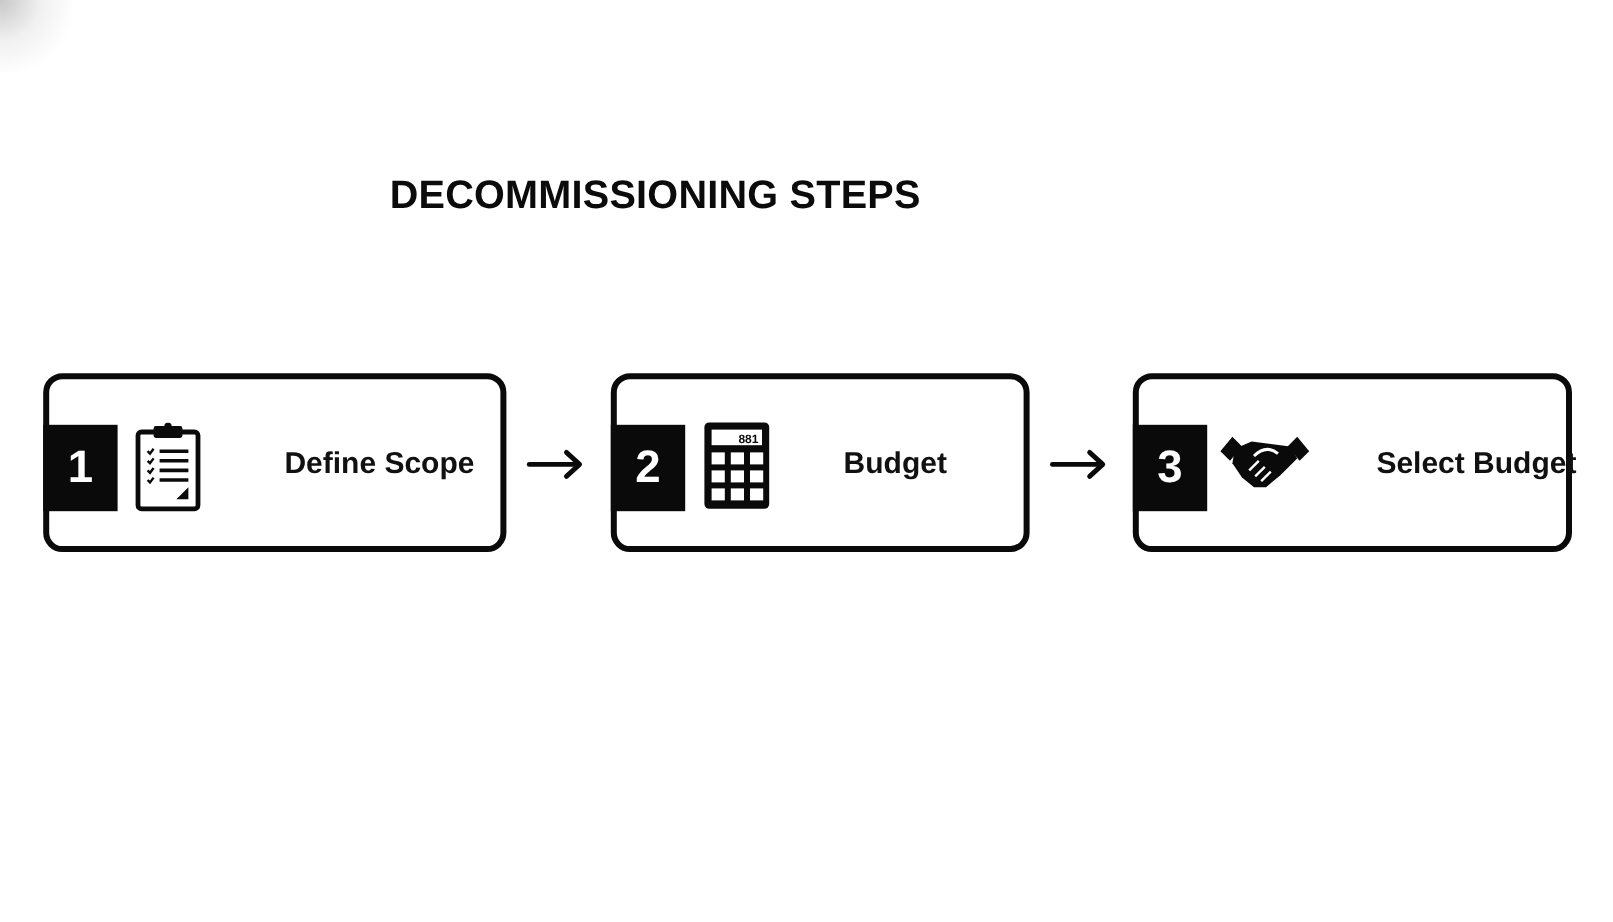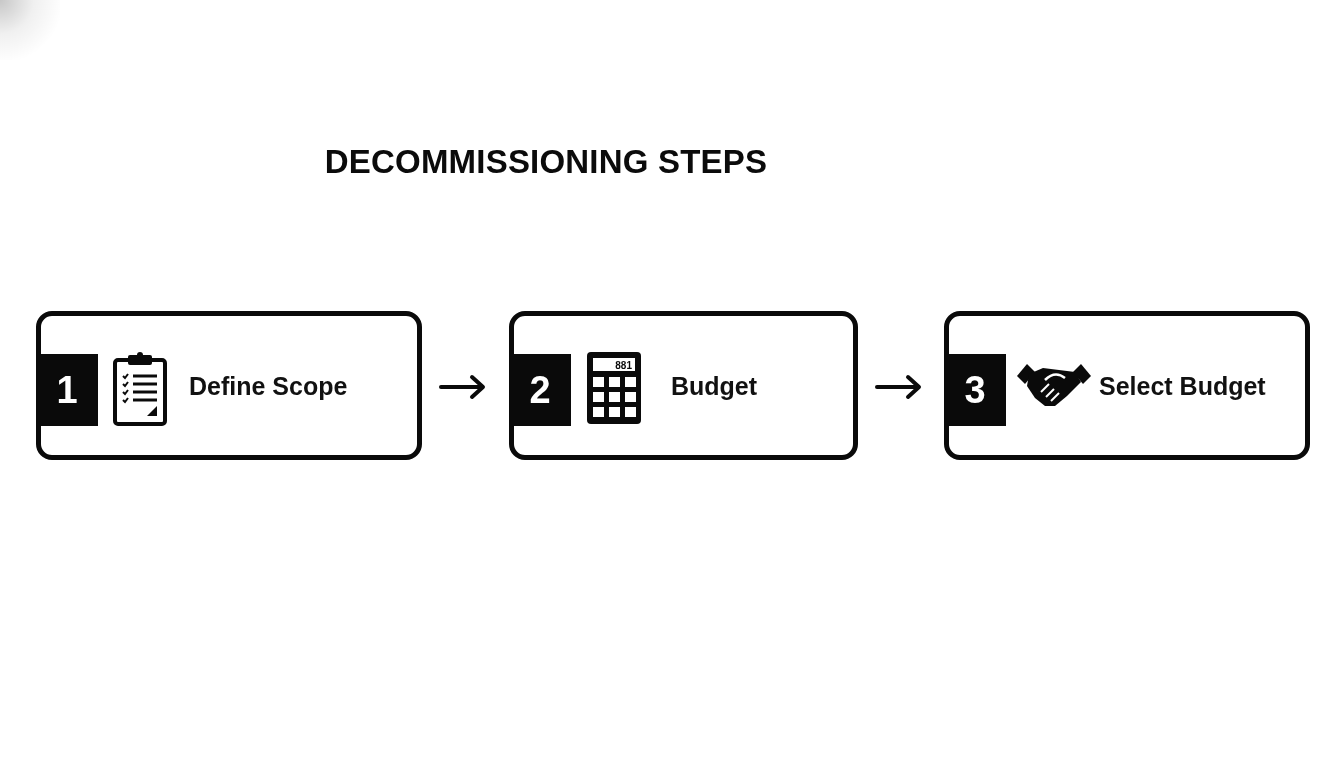--- a/index.html
+++ b/index.html
@@ -25,20 +25,21 @@
   }
   .num {
     position: absolute; left: -5px; top: 38px; width: 62px; height: 72px;
     background: #0a0a0a; color: #fff; font-weight: bold; font-size: 38px;
     display: flex; align-items: center; justify-content: center;
   }
   .icon { position: absolute; top: 36px; text-decoration: underline; }
   .label {
     position: absolute; top: 56px; font-size: 25px; font-weight: bold; color: #111;
     white-space: nowrap;
+    margin-left: 48px;
   }
   .arrow { position: absolute; top: 373px; }
 </style>
 </head>
 <body>
 
 <div class="corner-shade"></div>
 
 <div class="title">DECOMMISSIONING STEPS</div>
 
@@ -87,21 +88,21 @@
           <rect x="40" y="27" width="11" height="10"></rect>
         <rect x="8" y="42" width="11" height="10"></rect>
           <rect x="24" y="42" width="11" height="10"></rect>
           <rect x="40" y="42" width="11" height="10"></rect>
         <rect x="8" y="57" width="11" height="10"></rect>
           <rect x="24" y="57" width="11" height="10"></rect>
           <rect x="40" y="57" width="11" height="10"></rect>
       </g>
     </svg>
   </div>
-  <div class="label" style="left:157px;text-align:right;">Budget</div>
+  <div class="label" style="left:141px;text-align:right;">Budget</div>
 </div>
 
 <div class="arrow" style="left:874px;">
   <svg width="50" height="28" viewBox="0 0 50 28">
     <line x1="3" y1="14" x2="44" y2="14" stroke="#0a0a0a" stroke-width="4" stroke-linecap="round"></line>
     <polyline points="34,4 45,14 34,24" fill="none" stroke="#0a0a0a" stroke-width="4" stroke-linecap="round" stroke-linejoin="round"></polyline>
   </svg>
 </div>
 
 <div class="step" style="left:944px; width:366px;">

